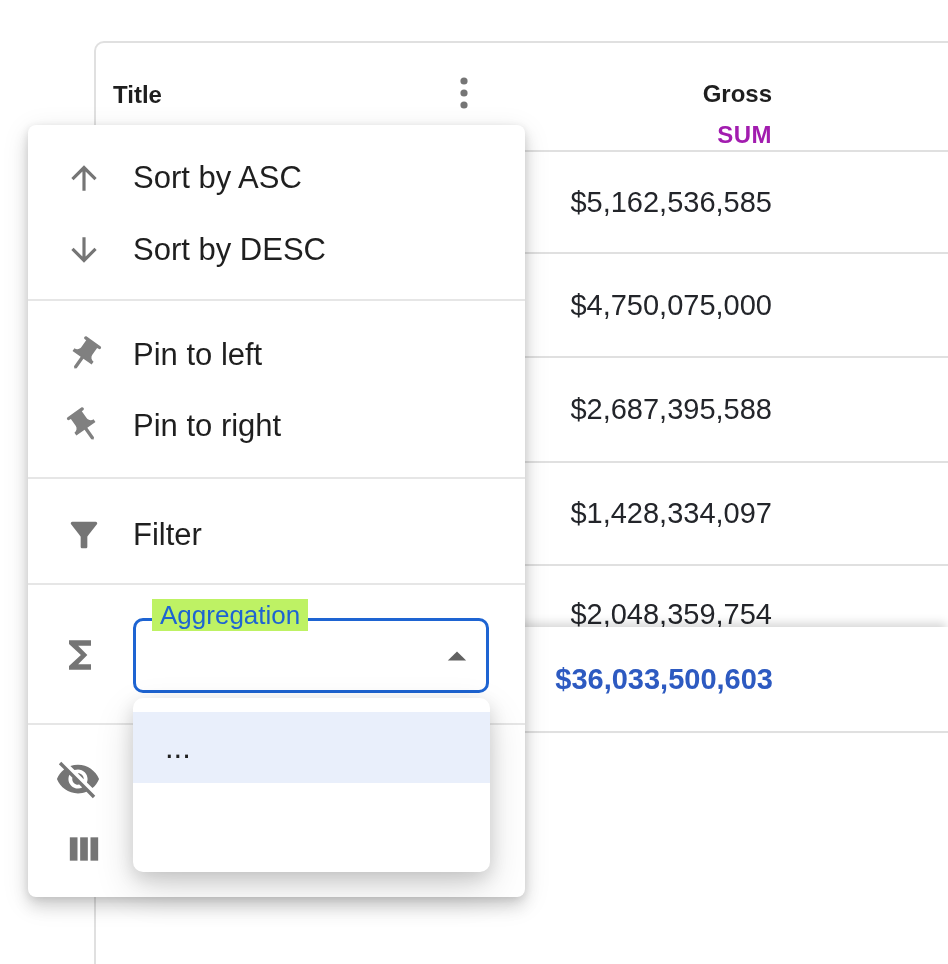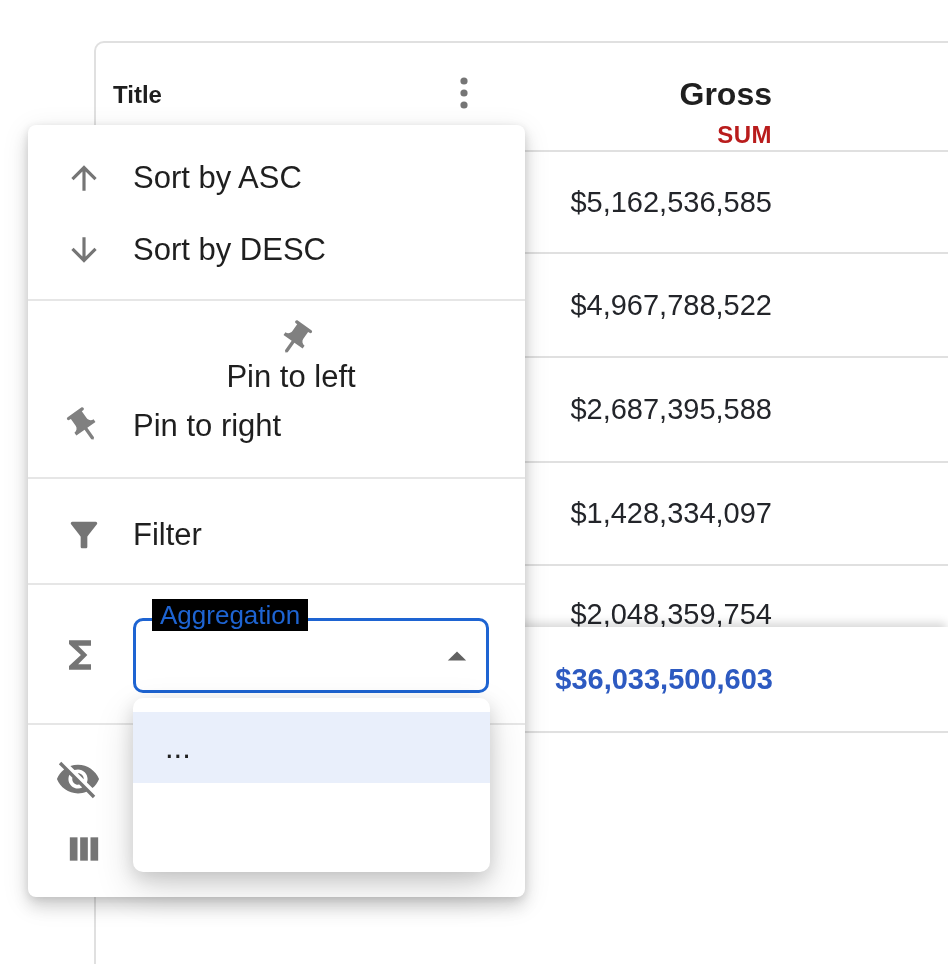--- a/index.html
+++ b/index.html
@@ -9,21 +9,21 @@
 
   
   #table-border { left:94px; top:41px; width:920px; height:940px;
                   border:2px solid #e0e0e0; border-radius:10px; }
   #header-bottom-border { left:96px; top:150px; width:852px; height:2px; background:#e0e0e0; }
   #title-header { left:113px; top:77px; font-size:24px; font-weight:700;
                   color:#1f1f1f; line-height:36px; }
   #dots-btn { left:448px; top:71px; width:32px; height:48px; display:flex;
               align-items:center; justify-content:center; cursor:pointer; }
   #gross-wrap { left:500px; top:76px; width:272px; text-align:right; }
-  #gross-title { font-size:32px; font-weight:700; color:#1f1f1f; line-height:36px; }
+  #gross-title { font-size:24px; font-weight:700; color:#1f1f1f; line-height:36px; }
   #gross-sum { font-size:24px; font-weight:600; line-height:26px; margin-top:10px;
                letter-spacing:.5px; }
 
   .grid-row { left:96px; width:852px; display:flex; align-items:center;
               justify-content:flex-end; padding-right:176px; font-size:29px;
               color:#23252a; border-bottom:2px solid #e0e0e0; background:#fff; }
   #row-0 { top:152px; height:102px; }
   #row-1 { top:254px; height:104px; }
   #row-2 { top:358px; height:105px; }
   #row-3 { top:463px; height:103px; }
@@ -40,36 +40,36 @@
                  border-radius:8px; z-index:10;
                  box-shadow:0 10px 16px rgba(0,0,0,0.12), 0 6px 28px rgba(0,0,0,0.10),
                             0 2px 8px rgba(0,0,0,0.10);padding-left:29px; }
   .menu-item { position:absolute; left:0; width:100%; height:72px;
                display:flex; align-items:center; cursor:pointer; }
   .mi-icon { width:40px; margin-left:36px; display:flex; align-items:center;
              justify-content:center; flex:none; }
   .mi-label { margin-left:29px; font-size:31px; color:#1f1f1f; white-space:nowrap; }
   #mi-sort-asc  { top:17px; }
   #mi-sort-desc { top:89px; }
-  #mi-pin-left  { top:194px;flex-direction:column; }
+  #mi-pin-left  { top:194px; }
   #mi-pin-right { top:265px; }
   #mi-filter    { top:374px; }
   #mi-hide      { top:618px; }
   #mi-columns   { top:688px; }
   .menu-divider { position:absolute; left:0; width:100%; height:2px; background:#e6e6e6; }
   #div-1 { top:174px; } #div-2 { top:352px; } #div-3 { top:458px; } #div-4 { top:598px; }
 
   
   #sigma-box { position:absolute; left:30px; top:506px; width:44px; height:48px;
                display:flex; align-items:center; justify-content:center; }
   #agg-select { position:absolute; left:105px; top:493px; width:356px; height:75px;
                 border:3px solid #1e64d2; border-radius:10px; background:#fff; cursor:pointer; }
   #agg-arrow { position:absolute; left:299px; top:13px; width:44px; height:44px; }
   #agg-label { position:absolute; left:124px; top:474px; height:32px; line-height:32px;
-               background:#000000; padding:0 8px; font-size:26px; color:#1e64d2; z-index:2; }
+               background:#bef264; padding:0 8px; font-size:26px; color:#1e64d2; z-index:2; }
   #agg-value { position:absolute; left:24px; top:18px; font-size:31px; color:#1f1f1f; }
 
   
   #agg-popup { left:133px; top:698px; width:357px; height:174px; background:#fff;
                border-radius:10px; z-index:20; padding:14px 0;
                box-shadow:0 6px 18px rgba(0,0,0,0.14), 0 16px 40px rgba(0,0,0,0.14); }
   .agg-option { height:71px; display:flex; align-items:center; padding-left:32px;
                 font-size:31px; color:#212121; cursor:pointer; }
   .agg-option.selected { background:#e9effb; }
   #agg-option-size { height:72px; }
@@ -87,28 +87,28 @@
     <svg width="28" height="46" viewBox="0 0 28 46">
       <circle cx="14" cy="11" r="3.6" fill="#757575"></circle>
       <circle cx="14" cy="23" r="3.6" fill="#757575"></circle>
       <circle cx="14" cy="35" r="3.6" fill="#757575"></circle>
     </svg>
   </span>
 </div>
 
 <div class="abs" id="gross-wrap">
   <div id="gross-title">Gross</div>
-  <div id="gross-sum" style="color:#b91c1c">SUM</div>
+  <div id="gross-sum" style="color:#a21caf">SUM</div>
 </div>
 
 <div class="abs grid-row" id="row-0">
   <span>$5,162,536,585</span>
 </div>
 <div class="abs grid-row" id="row-1">
-  <span>$4,967,788,522</span>
+  <span>$4,750,075,000</span>
 </div>
 <div class="abs grid-row" id="row-2">
   <span>$2,687,395,588</span>
 </div>
 <div class="abs grid-row" id="row-3">
   <span>$1,428,334,097</span>
 </div>
 <div class="abs grid-row" id="row-4">
   <span>$2,048,359,754</span>
 </div>

